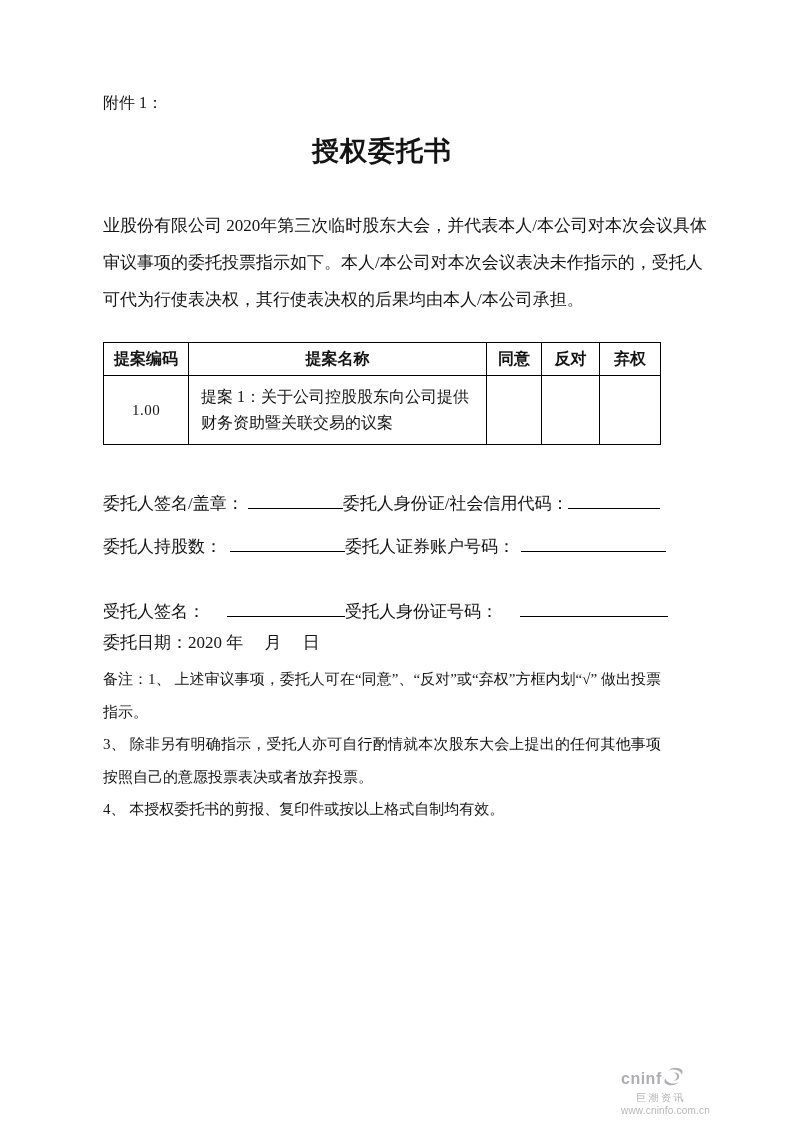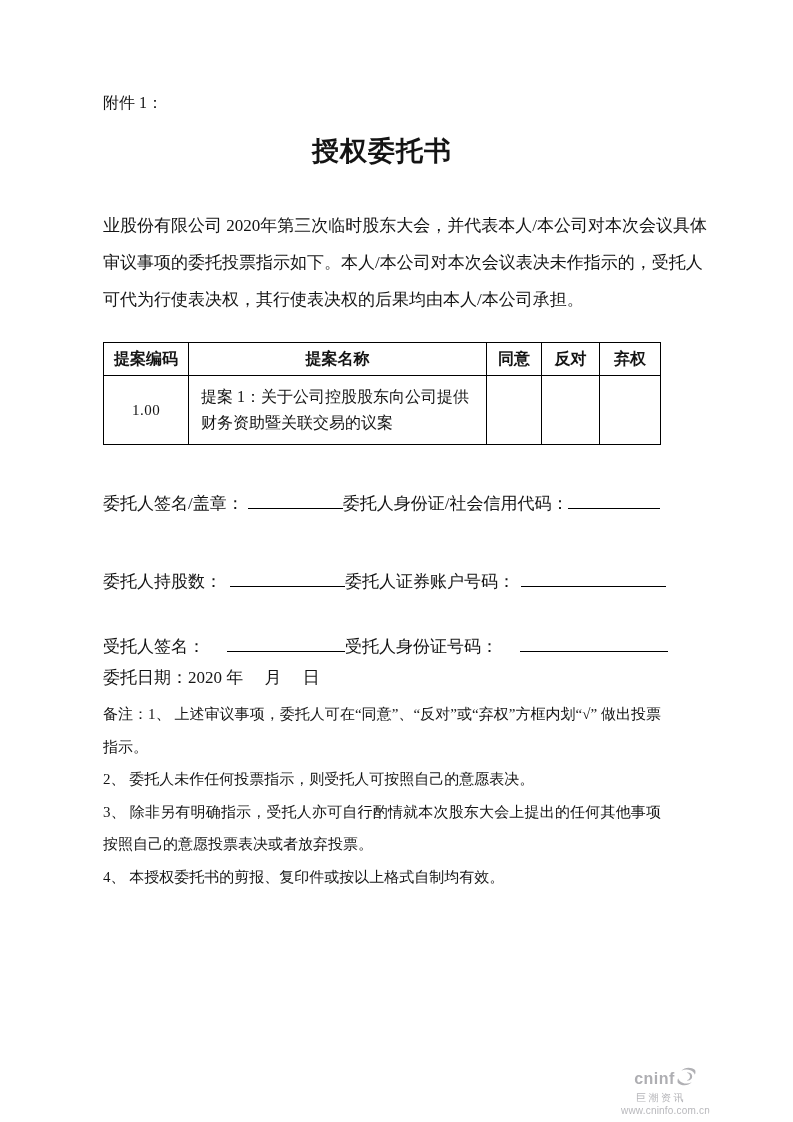--- a/index.html
+++ b/index.html
@@ -54,38 +54,38 @@
   .col-code { width:85px; }
   .col-agree { width:55px; }
   .col-oppose { width:58px; }
   .col-abstain { width:61px; }
   .cell-code { text-align:center; height:65px; font-size:15px; letter-spacing:0.5px; }
   .cell-name { text-align:left; padding:8px 4px 8px 12px; line-height:26px; }
   .cell-vote { height:65px; }
 
   .sig-row { font-size:17px; line-height:22px; white-space:nowrap; }
   .sig-r1 { margin-top:48px; }
-  .sig-r2 { margin-top:56px; }
+  .sig-r2 { margin-top:21px; }
   .sig-r3 { margin-top:43px; }
 
   .term-line { margin-top:41px; font-size:17px; line-height:24px; }
   .date-line { margin-top:8px;  font-size:17px; line-height:24px; }
 
   .notes { margin-top:8px; font-size:15px; }
   .note-item { line-height:32.5px; text-align:justify; }
 
   .logo {
     position:absolute; top:1066px; right:6px;
     text-align:right;
     font-family:"Liberation Sans","DejaVu Sans",sans-serif;
     color:#aeaeb2;
     line-height:1.1;
   }
   .logo-brand-row {
-    display:flex; align-items:center; justify-content:center;
+    display:flex; align-items:center; justify-content:flex-start;
     font-size:16px; font-weight:bold; letter-spacing:0.5px;
   }
   .logo-swirl { margin-left:1px; display:inline-block; }
   .logo-cn { font-size:10px; letter-spacing:2.5px; margin-top:1px; margin-right:24px; color:#b4b4b8; }
   .logo-url { font-size:10px; margin-top:2px; color:#b8b8bc; letter-spacing:0.2px; }
 </style>
 </head>
 <body>
 
 <div class="page">
@@ -130,21 +130,20 @@
   </div>
 
   <div class="sig-row sig-r3">
     <span>受托人签名：</span><span class="blank b-r3a"></span><span>受托人身份证号码：</span><span class="blank b-r3b"></span>
   </div>
 
   <div class="date-line">委托日期：2020 年　 月　 日</div>
 
   <div class="notes">
     <div class="note-item">备注：1、 上述审议事项，委托人可在“同意”、“反对”或“弃权”方框内划“√” 做出投票指示。</div>
-    <div class="note-item">2、 委托人未作任何投票指示，则受托人可按照自己的意愿表决。</div>
     <div class="note-item">3、 除非另有明确指示，受托人亦可自行酌情就本次股东大会上提出的任何其他事项按照自己的意愿投票表决或者放弃投票。</div>
     <div class="note-item">4、 本授权委托书的剪报、复印件或按以上格式自制均有效。</div>
   </div>
 
   <div class="logo">
     <div class="logo-brand-row">
       <span>cninf</span>
       <span class="logo-swirl">
         <svg width="21" height="21" viewBox="0 0 24 24">
           <path fill="#b0b0b4" d="M21.8 4.6 C17.5 0.8 10 0.9 6.1 5.3 C10.6 2.9 16.9 3.6 19.9 7.1 C20.7 8 21.3 9 21.6 10 C22.4 8.2 22.5 6.3 21.8 4.6 Z"></path>

